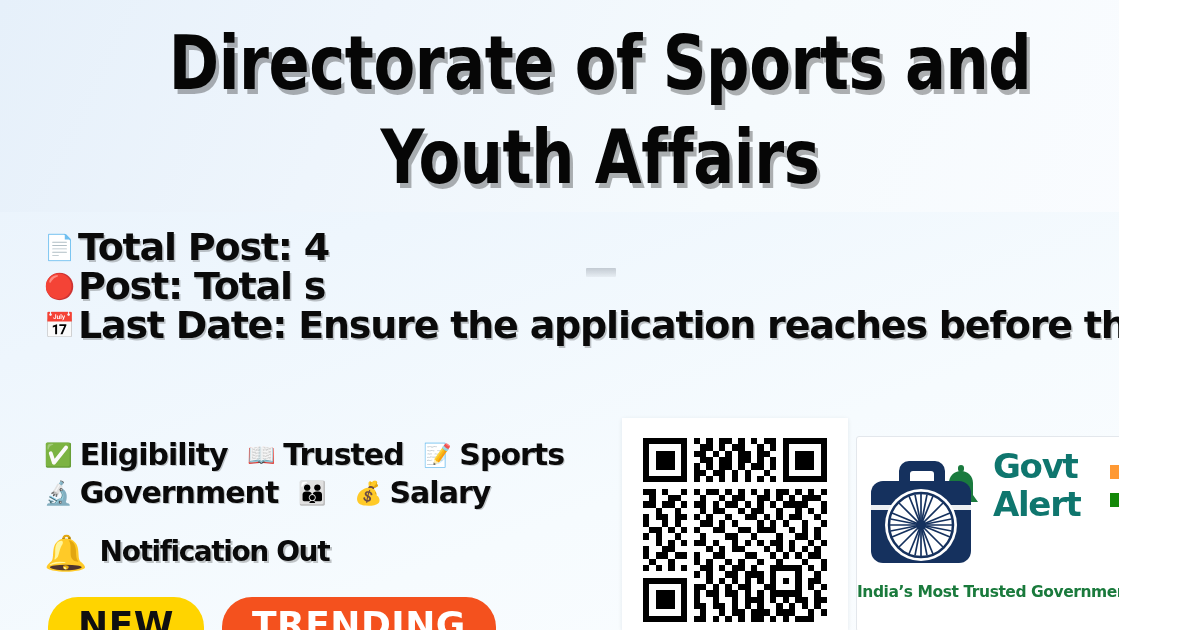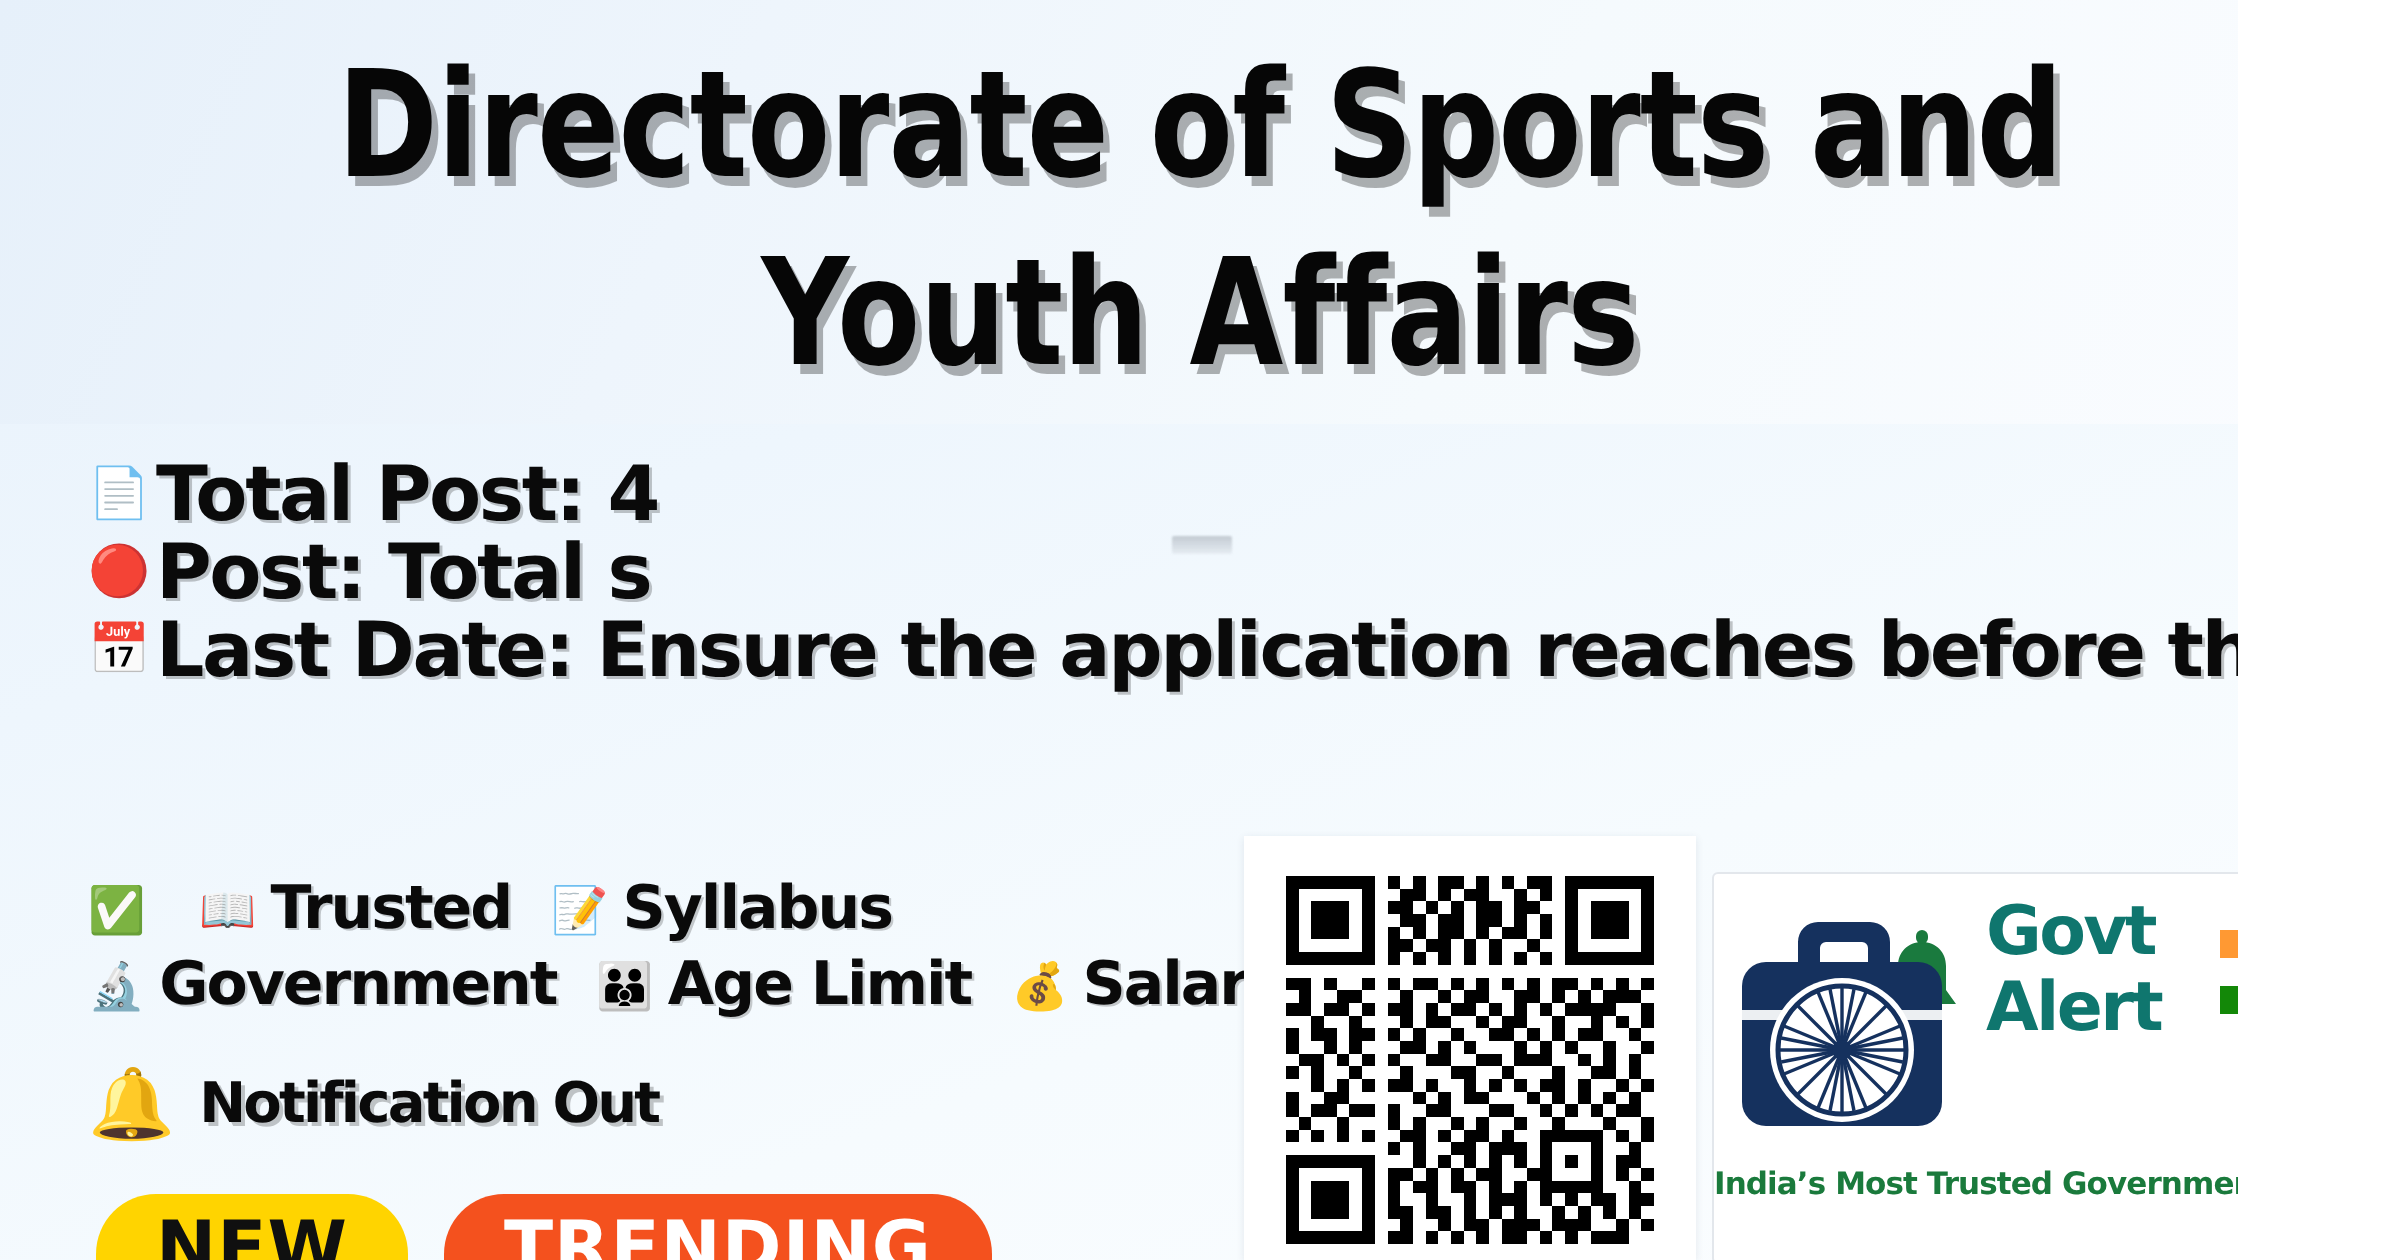--- a/index.html
+++ b/index.html
@@ -264,39 +264,39 @@
       <span class="info-text">Last Date: Ensure the application reaches before th</span>
     </div>
 
   </div>
 
   <div class="features">
 
     <div class="feat-row">
       <div class="feat-item">
         <span class="feat-ico">✅</span>
+        <span class="feat-label">Eligibility</span>
       </div>
       <div class="feat-item">
         <span class="feat-ico">📖</span>
         <span class="feat-label">Trusted</span>
       </div>
       <div class="feat-item">
         <span class="feat-ico">📝</span>
-        <span class="feat-label">Syllabus</span>
+        <span class="feat-label">Sports</span>
       </div>
     </div>
 
     <div class="feat-row">
       <div class="feat-item">
         <span class="feat-ico">🔬</span>
         <span class="feat-label">Government</span>
       </div>
       <div class="feat-item">
         <span class="feat-ico">👪</span>
-        <span class="feat-label">Age Limit</span>
       </div>
       <div class="feat-item">
         <span class="feat-ico">💰</span>
         <span class="feat-label">Salary</span>
       </div>
     </div>
 
   </div>
 
   <div class="notif">

